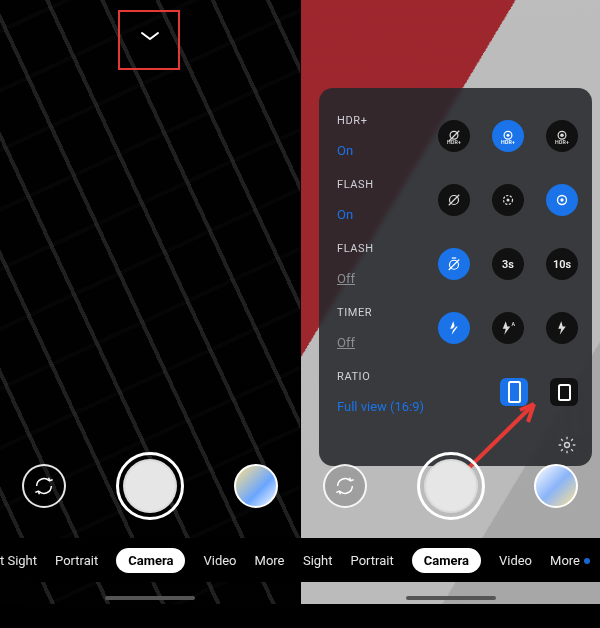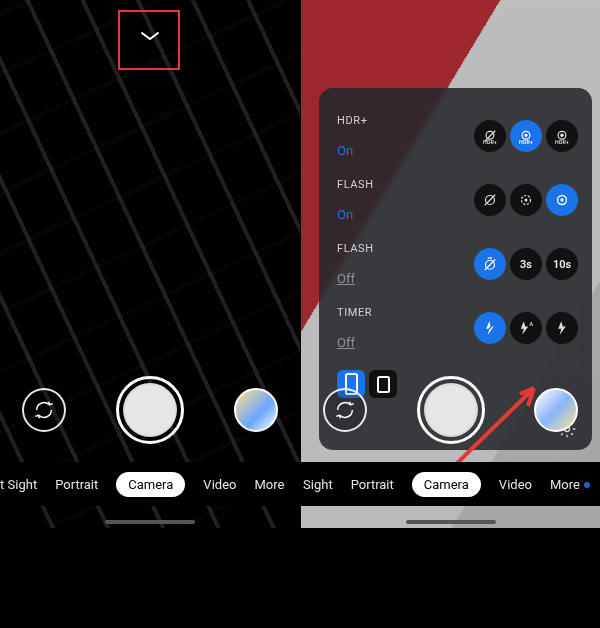--- a/index.html
+++ b/index.html
@@ -1,18 +1,18 @@
 <!DOCTYPE html>
 <html><head>
 <meta charset="utf-8">
 <style>
   * { box-sizing: border-box; margin: 0; padding: 0; }
   html, body { width: 600px; height: 628px; overflow: hidden; background: #000; font-family: -apple-system, BlinkMacSystemFont, "Segoe UI", Roboto, Arial, sans-serif; }
   .stage { position: relative; width: 600px; height: 628px; display: flex; }
-  .phone { position: relative; width: 300px; height: 528px; overflow: hidden; background: #111; }
+  .phone { position: relative; width: 300px; height: 604px; overflow: hidden; background: #111; }
   .phone + .phone { border-left: 1px solid #000; }
 
   
   .vf { position: absolute; inset: 0; }
   .vf.keyboard {
     background:
       repeating-linear-gradient(65deg, rgba(0,0,0,0.85) 0 46px, rgba(35,35,35,0.9) 46px 50px),
       repeating-linear-gradient(-25deg, rgba(0,0,0,0.75) 0 50px, rgba(40,40,40,0.85) 50px 54px),
       linear-gradient(135deg, #161616, #0a0a0a);
   }
@@ -56,40 +56,40 @@
   
   .modes {
     position: absolute; left: 0; right: 0; bottom: 22px; height: 44px;
     display: flex; align-items: center; gap: 18px; padding: 0 4px;
     background: #000; color: #fff; font-size: 13px; white-space: nowrap;
     justify-content: center;
   }
   .mode-item { opacity: 0.9; }
   .mode-item.cut-left { margin-left: -30px; }
   .mode-pill {
-    background: #fff; color: #000; border-radius: 14px; padding: 5px 12px; font-weight: 400;
+    background: #fff; color: #000; border-radius: 14px; padding: 5px 12px; font-weight: 700;
   }
   .mode-more-dot { width: 6px; height: 6px; border-radius: 50%; background: #1a73e8; display: inline-block; margin-left: 4px; vertical-align: middle; }
 
   .home-bar { position: absolute; bottom: 4px; left: 50%; transform: translateX(-50%); width: 90px; height: 4px; background: #555; border-radius: 2px; }
 
   
   .panel {
     position: absolute; top: 88px; right: 8px; left: 18px;
     background: rgba(38,40,44,0.88); border-radius: 14px; padding: 16px 14px 42px 18px;
     color: #ddd; backdrop-filter: blur(2px);
   }
   .row { display: flex; align-items: center; justify-content: space-between; padding: 10px 0; }
   .row-left { display: flex; flex-direction: column; gap: 2px; }
   .row-label { font-size: 11px; letter-spacing: 0.6px; color: #cfd2d6; }
   .row-value { font-size: 13px; margin-top: 14px; }
   .row-value.on { color: #1a73e8; }
   .row-value.off { color: #8a8f94; text-decoration: underline; }
   .row-value.full { color: #1a73e8; }
-  .opts { display: flex; gap: 4px; text-align: center; }
+  .opts { display: flex; gap: 22px; text-align: center; }
   .opt {
     width: 32px; height: 32px; border-radius: 50%; background: #111;
     display: flex; align-items: center; justify-content: center; color: #eee;
     font-size: 11px; font-weight: 600;
   }
   .opt.sel { background: #1a73e8; color: #fff; }
   .opt svg { display: block; }
   .opt .txt { font-size: 11px; }
 
   .ratio-icon {
@@ -255,20 +255,24 @@
           </div>
           <div class="opt">
             <svg width="18" height="18" viewBox="0 0 24 24">
               <path d="M11 3 L7 13 L11 13 L9 21 L17 10 L13 10 Z" fill="#ddd"></path>
             </svg>
           </div>
         </div>
       </div>
 
       <div class="row">
+        <div class="row-left">
+          <span class="row-label">RATIO</span>
+          <span class="row-value full">Full view (16:9)</span>
+        </div>
         <div class="opts">
           <div class="ratio-icon sel wide">
             <div class="r-outline"></div>
           </div>
           <div class="ratio-icon">
             <div class="r-outline" style="height:17px"></div>
           </div>
         </div>
       </div>
 

